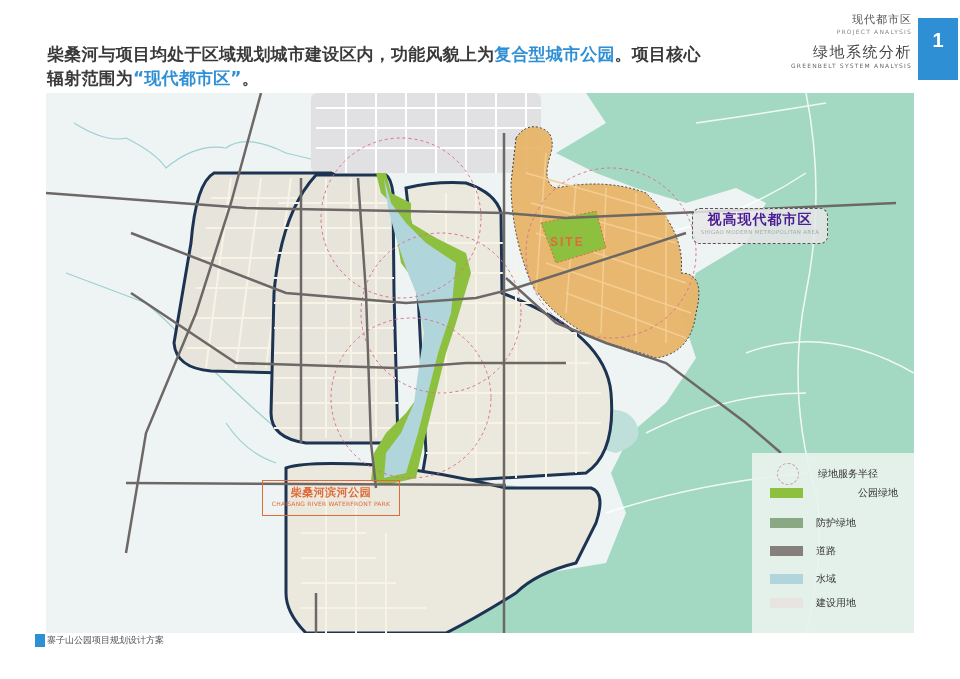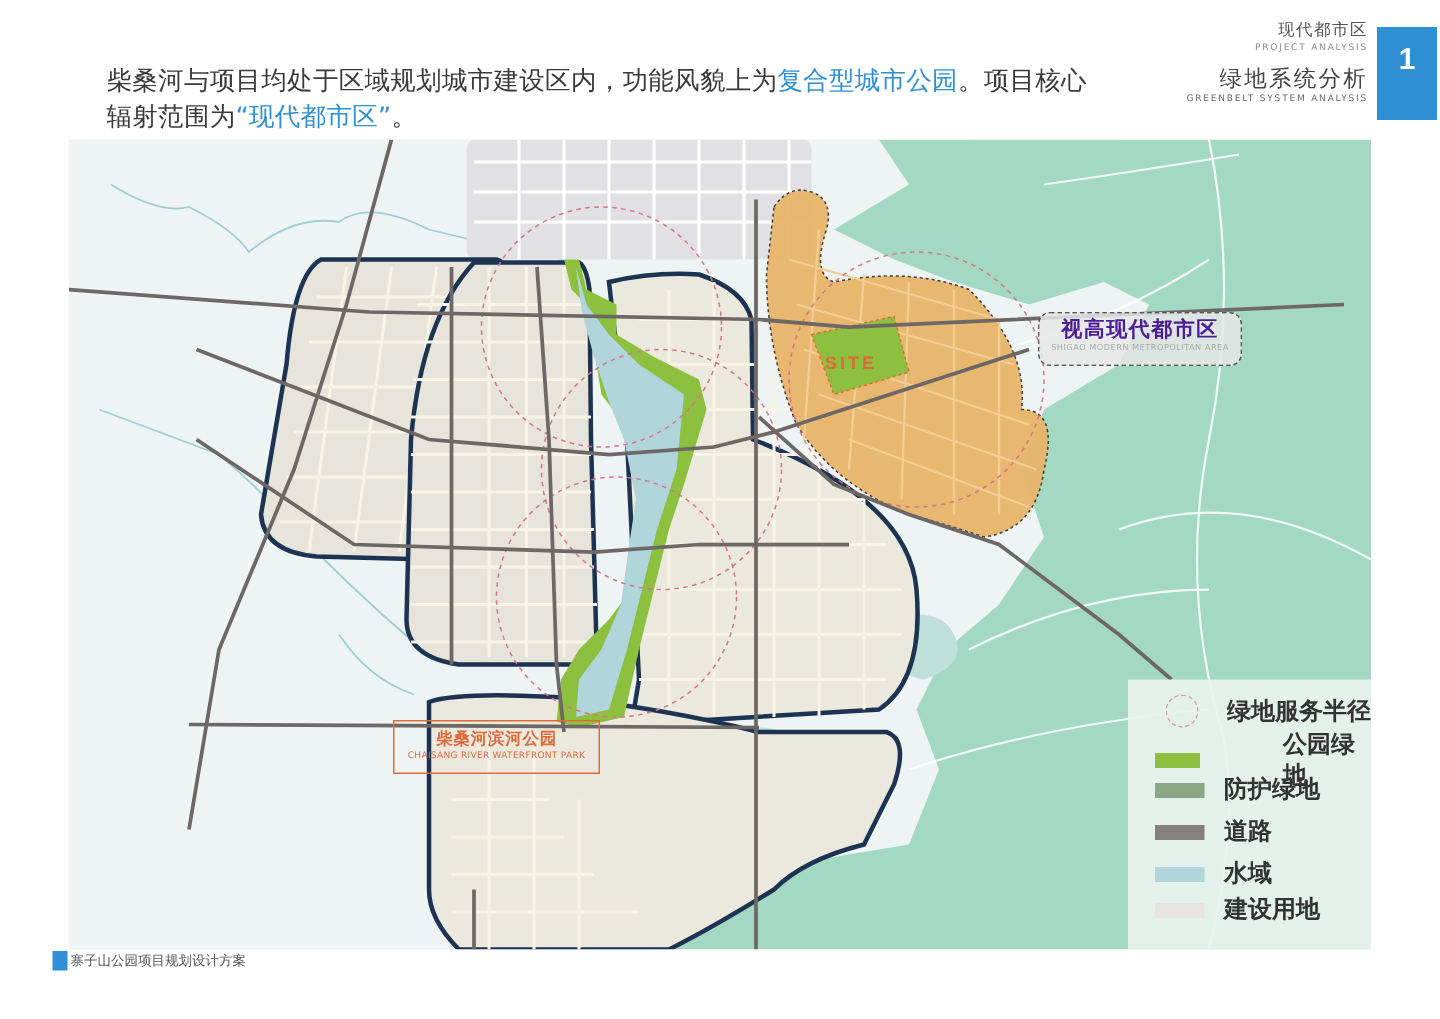--- a/index.html
+++ b/index.html
@@ -1,30 +1,30 @@
 <!DOCTYPE html>
 <html><head>
 <meta charset="utf-8">
 <style>
   html, body { margin:0; padding:0; }
   body { width:960px; height:679px; background:#ffffff; position:relative; overflow:hidden; font-family:"DejaVu Sans", sans-serif; }
-  .headline { position:absolute; left:47px; top:42px; width:660px; font-size:17px; font-weight:normal; color:#3a3a3a; line-height:24px; letter-spacing:0.2px;margin-left:24px; }
+  .headline { position:absolute; left:47px; top:42px; width:660px; font-size:17px; font-weight:bold; color:#3a3a3a; line-height:24px; letter-spacing:0.2px; }
   .headline .hl { color:#2f8fd5; }
   .hdr-right { position:absolute; right:48px; top:12px; text-align:right; }
   .hdr-right .cat { font-size:11px; color:#555; letter-spacing:1px; }
   .hdr-right .cat-en { font-size:6px; color:#888; letter-spacing:1.2px; text-transform:uppercase; margin-top:1px; }
   .hdr-right .sec { font-size:15px; color:#444; letter-spacing:1.5px; margin-top:8px; }
   .hdr-right .sec-en { font-size:6px; color:#666; letter-spacing:1.2px; text-transform:uppercase; }
   .page-badge { position:absolute; left:918px; top:18px; width:40px; height:62px; background:#2f8fd5; color:#fff; font-size:20px; font-weight:bold; text-align:center; line-height:44px; font-family:"Liberation Sans", sans-serif; }
   .map { position:absolute; left:46px; top:93px; width:868px; height:540px; background:#eef4f4; overflow:hidden; }
   .map svg { position:absolute; left:0; top:0; }
   .legend { position:absolute; left:706px; top:360px; width:162px; height:180px; background:rgba(232,242,238,0.93); }
   .leg-item { position:absolute; left:18px; display:flex; align-items:center; }
   .leg-swatch { width:33px; height:10px; margin-right:13px; }
-  .leg-label { font-size:16px; color:#333;font-weight:bold; }
+  .leg-label { font-size:10px; color:#333; }
   .leg-circle { width:20px; height:20px; border:1px dashed #d59fa8; border-radius:50%; margin-left:7px; margin-right:19px; }
   .callout-site { position:absolute; left:646px; top:115px; width:134px; height:34px; border:1.5px dashed #555; border-radius:8px; background:rgba(230,232,232,0.85); text-align:center; }
   .callout-site .cn { font-size:14px; font-weight:bold; color:#4c1d95; letter-spacing:1px; margin-top:2px; }
   .callout-site .en { font-size:5.5px; color:#aaa; text-transform:uppercase; letter-spacing:0.3px; }
   .callout-park { position:absolute; left:216px; top:387px; width:136px; height:34px; border:1.5px solid #e06a3a; text-align:center; }
   .callout-park .cn { font-size:11px; font-weight:bold; color:#e06a3a; margin-top:4px; letter-spacing:0.5px; }
   .callout-park .en { font-size:6px; color:#e06a3a; text-transform:uppercase; letter-spacing:0.2px; }
   .site-label { position:absolute; left:504px; top:142px; font-size:12px; font-weight:bold; color:#e06a3a; letter-spacing:2px; font-family:Liberation Sans, sans-serif; }
   .footer { position:absolute; left:35px; top:634px; display:flex; align-items:center; }
   .footer .mark { width:10px; height:13px; background:#2f8fd5; margin-right:2px; }

